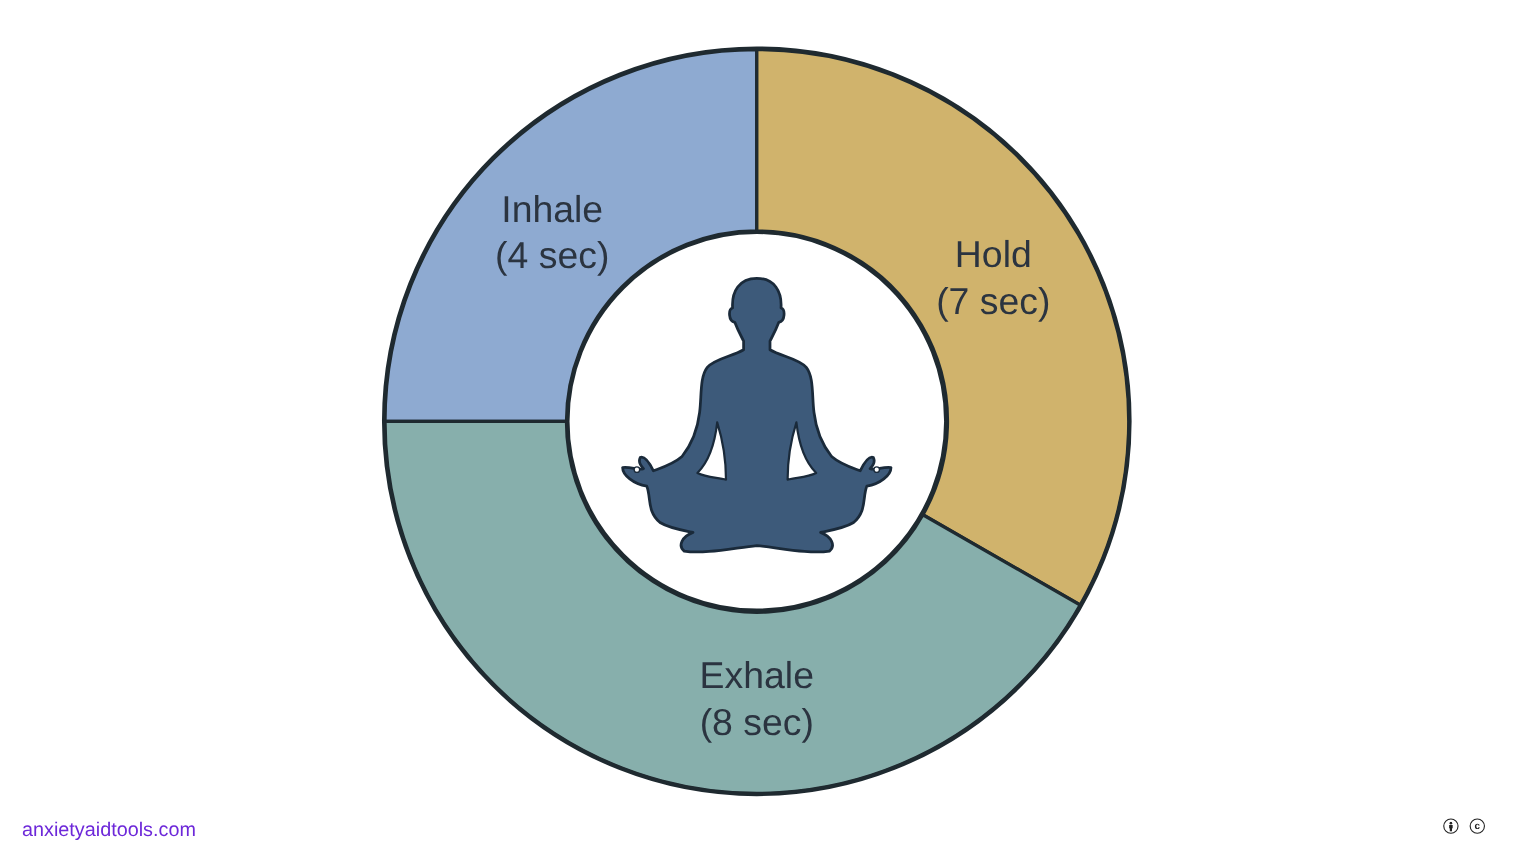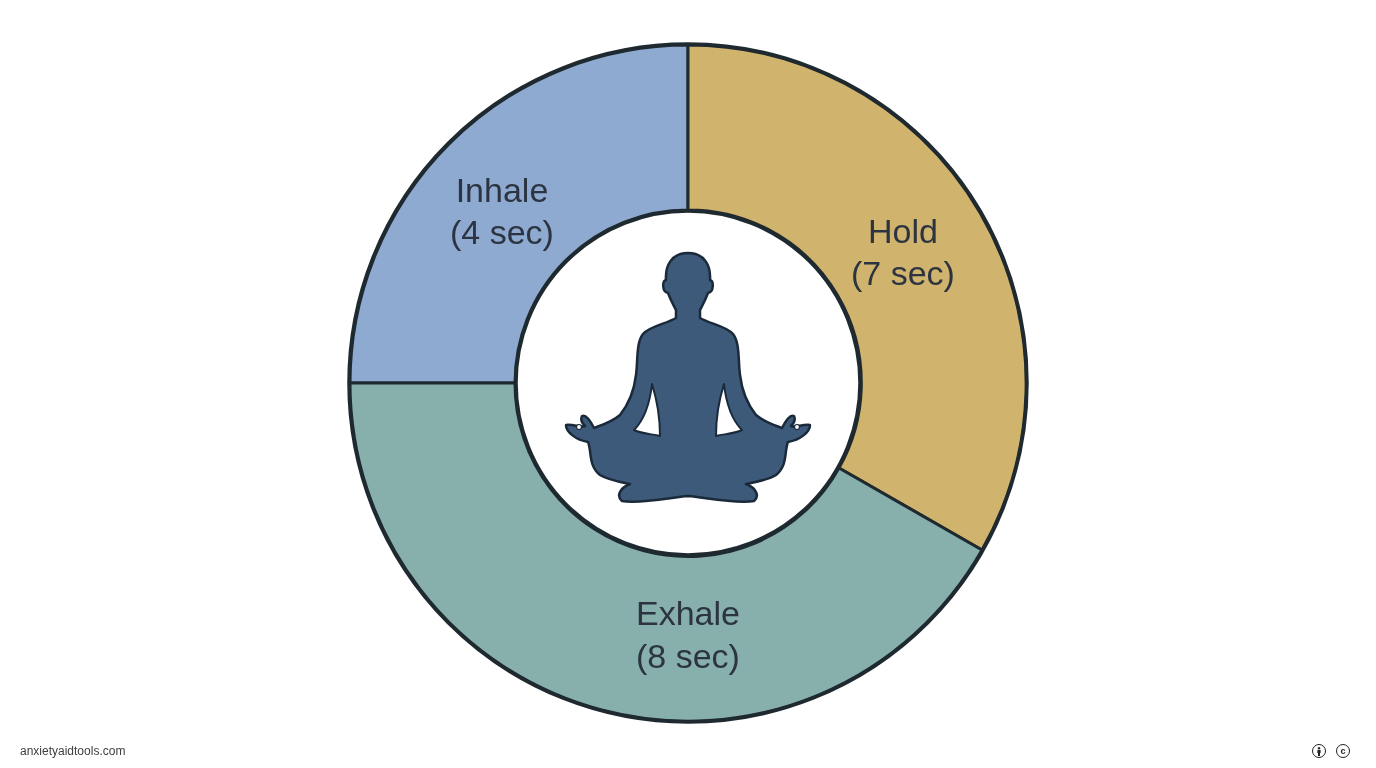--- a/index.html
+++ b/index.html
@@ -6,21 +6,21 @@
     body {
       width: 1376px; height: 768px; background: #ffffff; position: relative; overflow: hidden;
       font-family: "Liberation Sans", sans-serif;
     }
     #diagram { position: absolute; left: 0; top: 0; width: 1376px; height: 768px; }
     .seg-label {
       font-family: "Liberation Sans Narrow", "Liberation Sans", sans-serif;
       font-size: 34px; fill: #2b3440;
     }
     .footer-site {
-      position: absolute; left: 20px; top: 744px; font-size: 12px; color: #404040;
+      position: absolute; left: 20px; top: 744px; font-size: 18px; color: #6d28d9;
       font-family: "Liberation Sans", sans-serif;
     }
     .footer-icons { position: absolute; left: 1312px; top: 744px; display: flex; gap: 10px; }
     .cc-icon {
       width: 14px; height: 14px; border: 1.6px solid #222; border-radius: 50%;
       box-sizing: border-box; display: flex; align-items: center; justify-content: center;
       font-size: 9px; font-weight: bold; color: #222; line-height: 1;
     }
   </style>
 </head>

